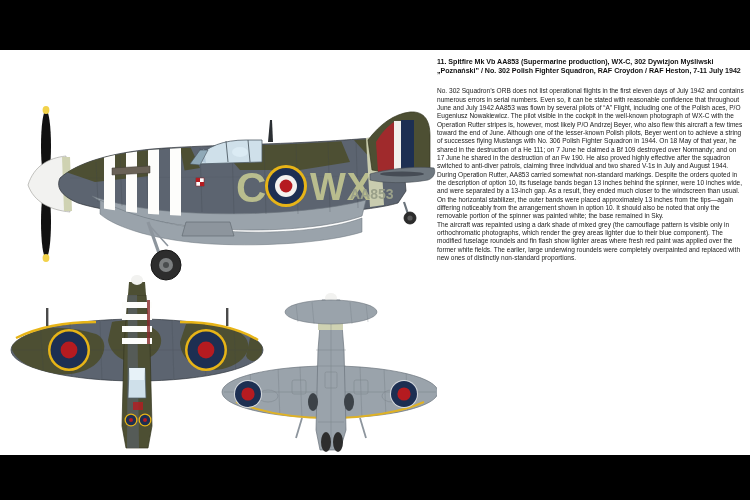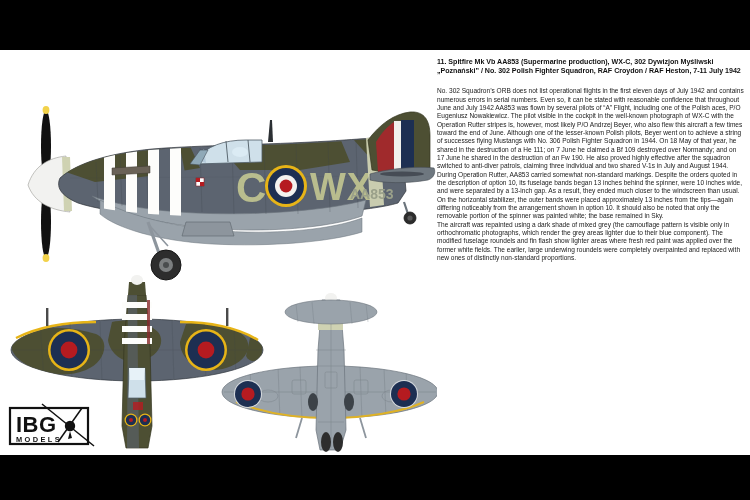--- a/index.html
+++ b/index.html
@@ -359,33 +359,20 @@
           <g stroke="#6b747c" stroke-width="0.4" fill="none" opacity="0.7">
             <path d="M296,254 L298,272"></path>
               <path d="M312,252 L314,274"></path>
             <path d="M350,252 L352,274"></path>
               <path d="M366,254 L368,272"></path>
           </g>
         </g>
       </svg>
     </div>
 
-    <div class="logo">
-      <svg width="104" height="50" viewBox="0 0 104 50" xmlns="http://www.w3.org/2000/svg">
-        <rect x="2" y="6" width="78" height="36" fill="#ffffff" stroke="#111111" stroke-width="2.2"></rect>
-        <text x="8" y="30" font-family="Liberation Sans, sans-serif" font-size="22" font-weight="bold" fill="#111111" letter-spacing="0.5">IBG</text>
-        <text x="8" y="39.5" font-family="Liberation Sans, sans-serif" font-size="7.4" font-weight="bold" fill="#111111" letter-spacing="2.4">MODELS</text>
-        <g fill="none" stroke="#111111" stroke-width="1.5">
-          <path d="M34,2 L86,44"></path>
-          <path d="M74,6 L50,40"></path>
-        </g>
-        <circle cx="62" cy="24" r="5.2" fill="#111111"></circle>
-        <path d="M62,29 L60,37 L64,36 Z" fill="#111111"></path>
-      </svg>
-    </div>
 
     <div class="textcol">
       <h1 class="caption-title">11. Spitfire Mk Vb AA853 (Supermarine production), WX-C, 302 Dywizjon Myśliwski „Poznański” / No. 302 Polish Fighter Squadron, RAF Croydon / RAF Heston, 7-11 July 1942</h1>
       <p class="caption-body">No. 302 Squadron’s ORB does not list operational flights in the first eleven days of July 1942 and contains numerous errors in serial numbers. Even so, it can be stated with reasonable confidence that throughout June and July 1942 AA853 was flown by several pilots of “A” Flight, including one of the Polish aces, P/O Eugeniusz Nowakiewicz. The pilot visible in the cockpit in the well-known photograph of WX-C with the Operation Rutter stripes is, however, most likely P/O Andrzej Beyer, who also flew this aircraft a few times toward the end of June. Although one of the lesser-known Polish pilots, Beyer went on to achieve a string of successes flying Mustangs with No. 306 Polish Fighter Squadron in 1944. On 18 May of that year, he shared in the destruction of a He 111; on 7 June he claimed a Bf 109 destroyed over Normandy; and on 17 June he shared in the destruction of an Fw 190. He also proved highly effective after the squadron switched to anti-diver patrols, claiming three individual and two shared V-1s in July and August 1944.
 During Operation Rutter, AA853 carried somewhat non-standard markings. Despite the orders quoted in the description of option 10, its fuselage bands began 13 inches behind the spinner, were 10 inches wide, and were separated by a 13-inch gap. As a result, they ended much closer to the windscreen than usual. On the horizontal stabilizer, the outer bands were placed approximately 13 inches from the tips—again differing noticeably from the arrangement shown in option 10. It should also be noted that only the removable portion of the spinner was painted white; the base remained in Sky.
 The aircraft was repainted using a dark shade of mixed grey (the camouflage pattern is visible only in orthochromatic photographs, which render the grey areas lighter due to their blue component). The modified fuselage roundels and fin flash show lighter areas where fresh red paint was applied over the former white fields. The earlier, large underwing roundels were completely overpainted and replaced with new ones of distinctly non-standard proportions.</p>
     </div>
 
   </div>
 

